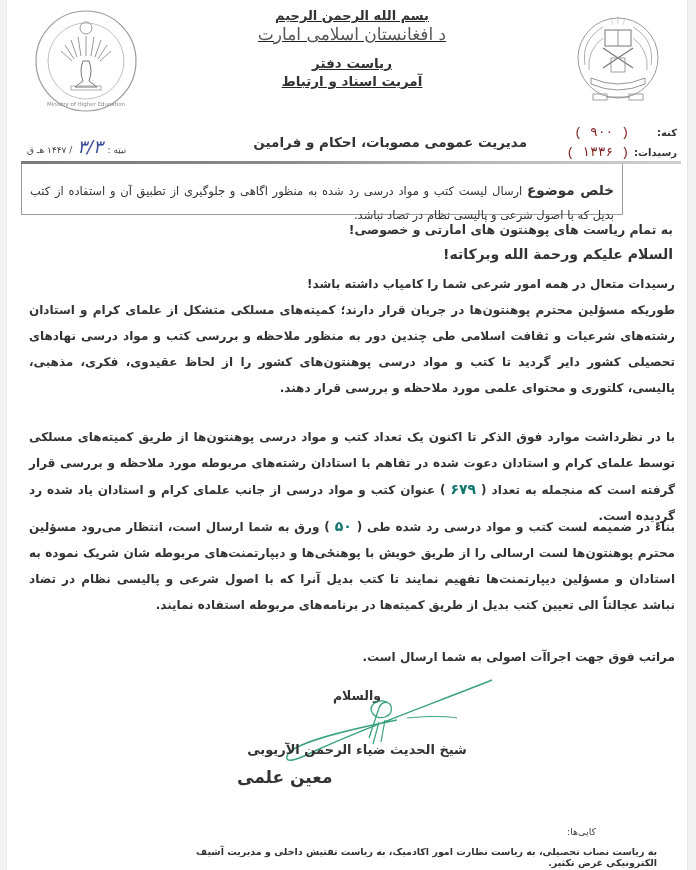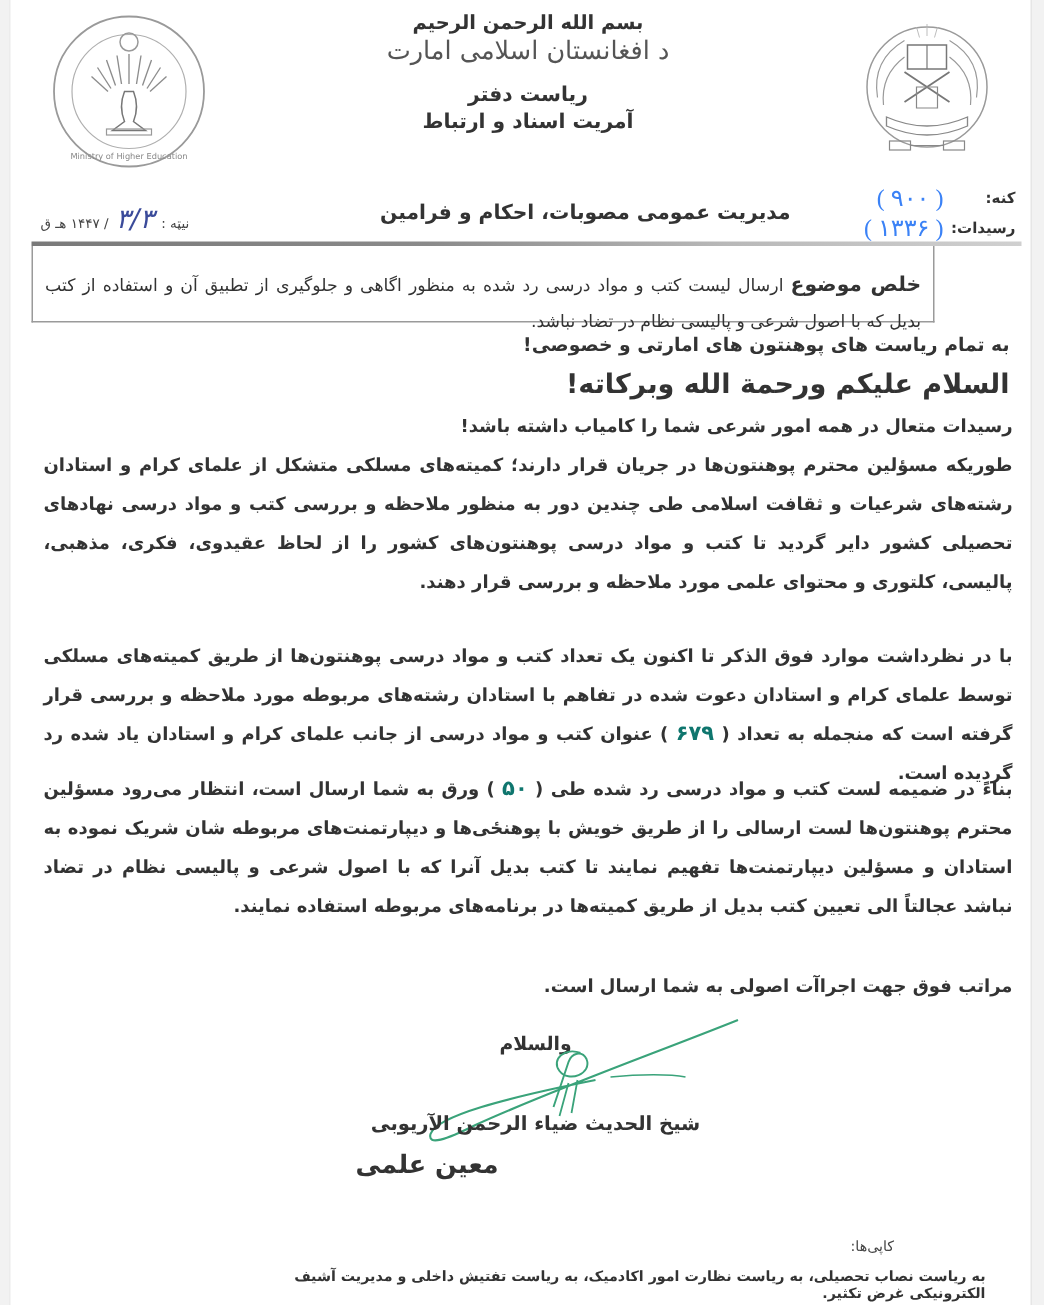--- a/index.html
+++ b/index.html
@@ -14,46 +14,46 @@
     background: #ffffff;
     border-right: 1px solid #e6e6e6;
     border-left: 1px solid #ececec;
   }
   .rtl { direction: rtl; unicode-bidi: embed; }
   .abs { position: absolute; }
 
   
   .seal-left { left: 24px; top: 6px; width: 110px; height: 110px; }
   .seal-right { left: 556px; top: 10px; width: 110px; height: 100px; }
-  .header-center { left: 200px; top: 8px; width: 290px; text-align: center; }
+  .header-center { left: 200px; top: 8px; width: 290px; text-align: center; text-decoration: underline; }
   .bismillah { font-size: 13px; font-weight: bold; color: #333; line-height: 16px; }
   .emirate { font-size: 17px; color: #555; letter-spacing: 1px; line-height: 20px; font-family: "DejaVu Serif", serif; }
   .ministry { font-size: 14px; font-weight: bold; color: #333; line-height: 20px; }
   .office { font-size: 13.5px; font-weight: bold; color: #333; line-height: 18px; margin-top: 10px; }
   .directorate { font-size: 13.5px; font-weight: bold; color: #333; line-height: 18px; }
   .general-dir { left: 210px; top: 134px; width: 310px; text-align: right; font-size: 13.5px; font-weight: bold; color: #333; }
 
   .date-block { left: 20px; top: 136px; font-size: 9px; color: #444; white-space: nowrap; }
   .date-block .hand { font-size: 18px; color: #3b4b9a; font-style: italic; margin: 0 2px; }
   .ref-block { left: 520px; top: 122px; width: 150px; font-size: 10px; color: #333; }
   .ref-row { display: flex; align-items: center; height: 20px; }
   .ref-row .lbl { width: 48px; text-align: right; font-weight: bold; }
-  .ref-row .val { color: #3b82f6; font-size: 16px; letter-spacing: 2px; font-family: Liberation Serif, serif; }
+  .ref-row .val { color: #7f1d1d; font-size: 13px; letter-spacing: 2px; font-family: Liberation Mono, monospace; }
 
   
   .rule-top { left: 14px; top: 161px; width: 660px; height: 3px;
     background: linear-gradient(to right, #7a7a7a 0%, #8a8a8a 40%, #b8b8b8 70%, #d0d0d0 100%); }
   .subject-box { left: 14px; top: 164px; width: 602px; height: 51px; border: 1px solid #9a9a9a; border-top: none;
     padding: 14px 8px 0 8px; box-sizing: border-box; }
   .subject-box p { margin: 0; font-size: 11.5px; line-height: 24px; text-align: justify; color: #333; }
   .subject-box .sub-lbl { font-weight: bold; font-size: 13.5px; }
 
   
   .addressee { left: 20px; top: 222px; width: 646px; font-size: 12.5px; font-weight: bold; color: #333; }
-  .salutation { left: 20px; top: 246px; width: 646px; font-size: 18px; font-weight: bold; color: #333; }
+  .salutation { left: 20px; top: 246px; width: 646px; font-size: 14px; font-weight: bold; color: #333; }
   .para { left: 22px; width: 646px; font-size: 12px; font-weight: bold; color: #333; line-height: 26px; text-align: justify; text-align-last: right; }
   .p1 { top: 271px; }
   .p2 { top: 424px; }
   .p3 { top: 513px; }
   .p4 { top: 644px; }
   .num { color: #0f766e; font-size: 14px; margin-top: 40px; }
 
   .signoff { left: 270px; top: 688px; width: 160px; text-align: center; font-size: 12.5px; font-weight: bold; color: #333; }
   .signature { left: 250px; top: 672px; width: 240px; height: 100px; }
   .signer { left: 230px; top: 742px; width: 240px; text-align: center; font-size: 13px; font-weight: bold; color: #333; }

